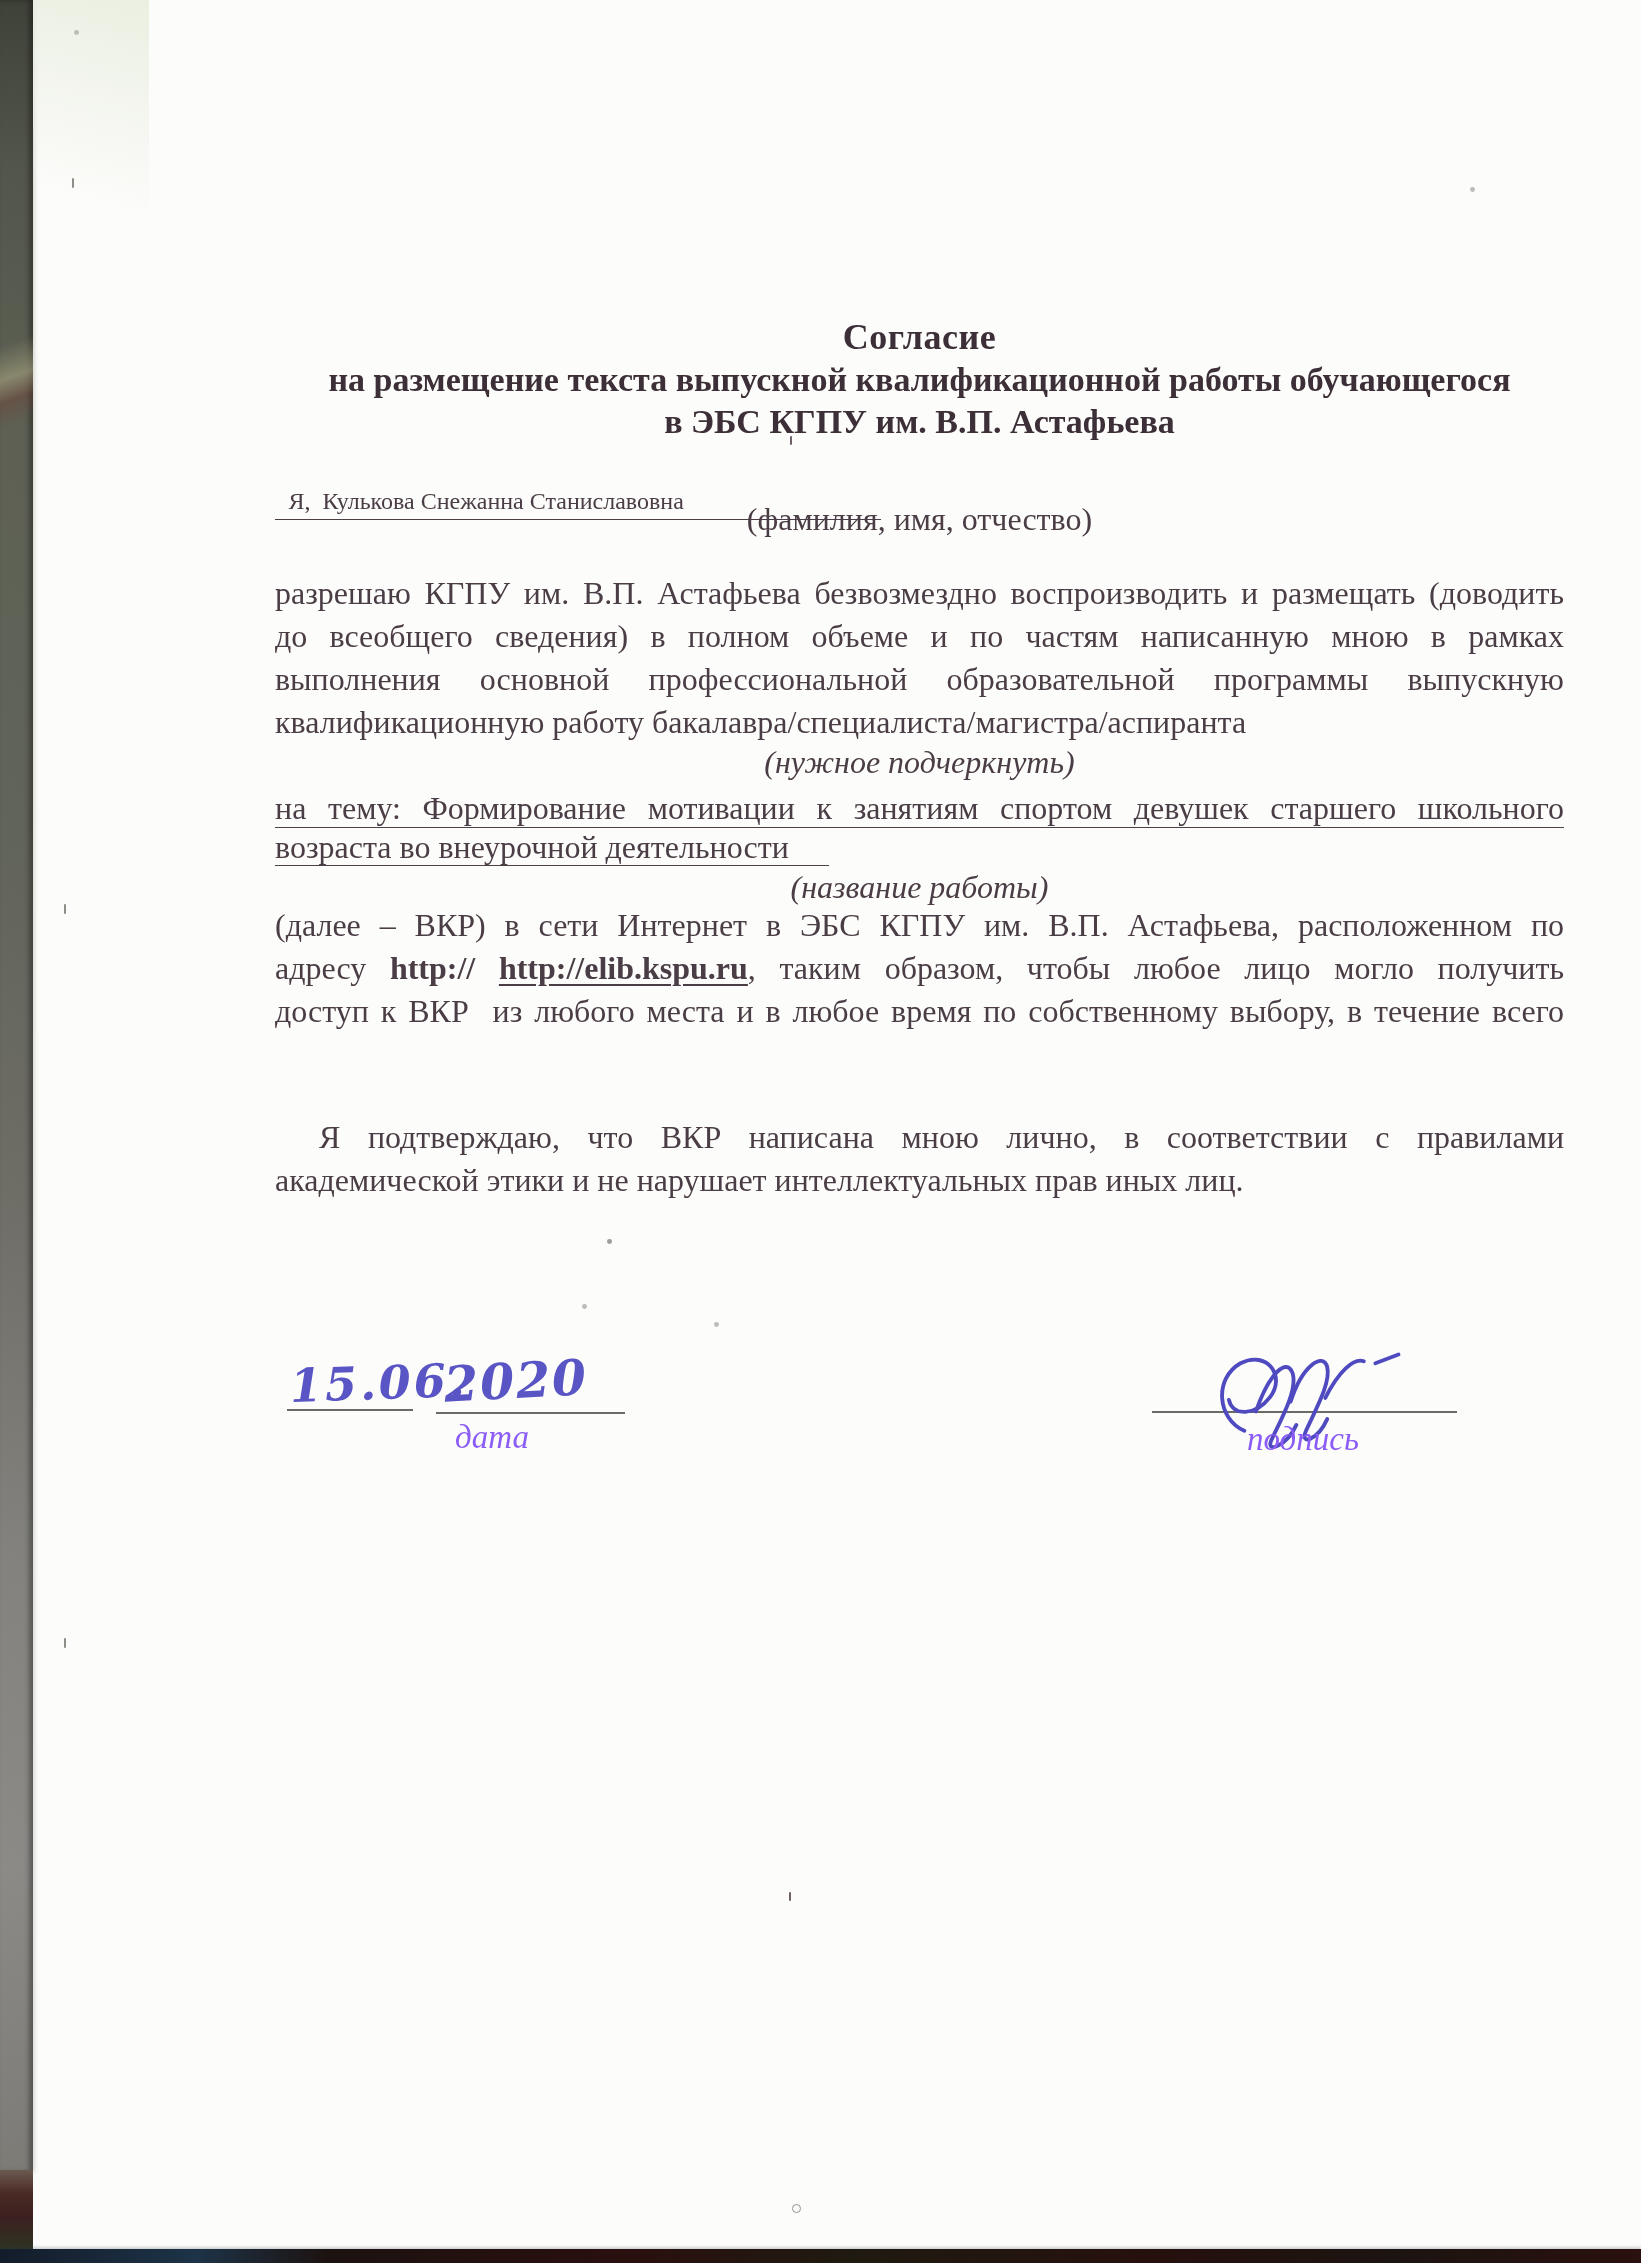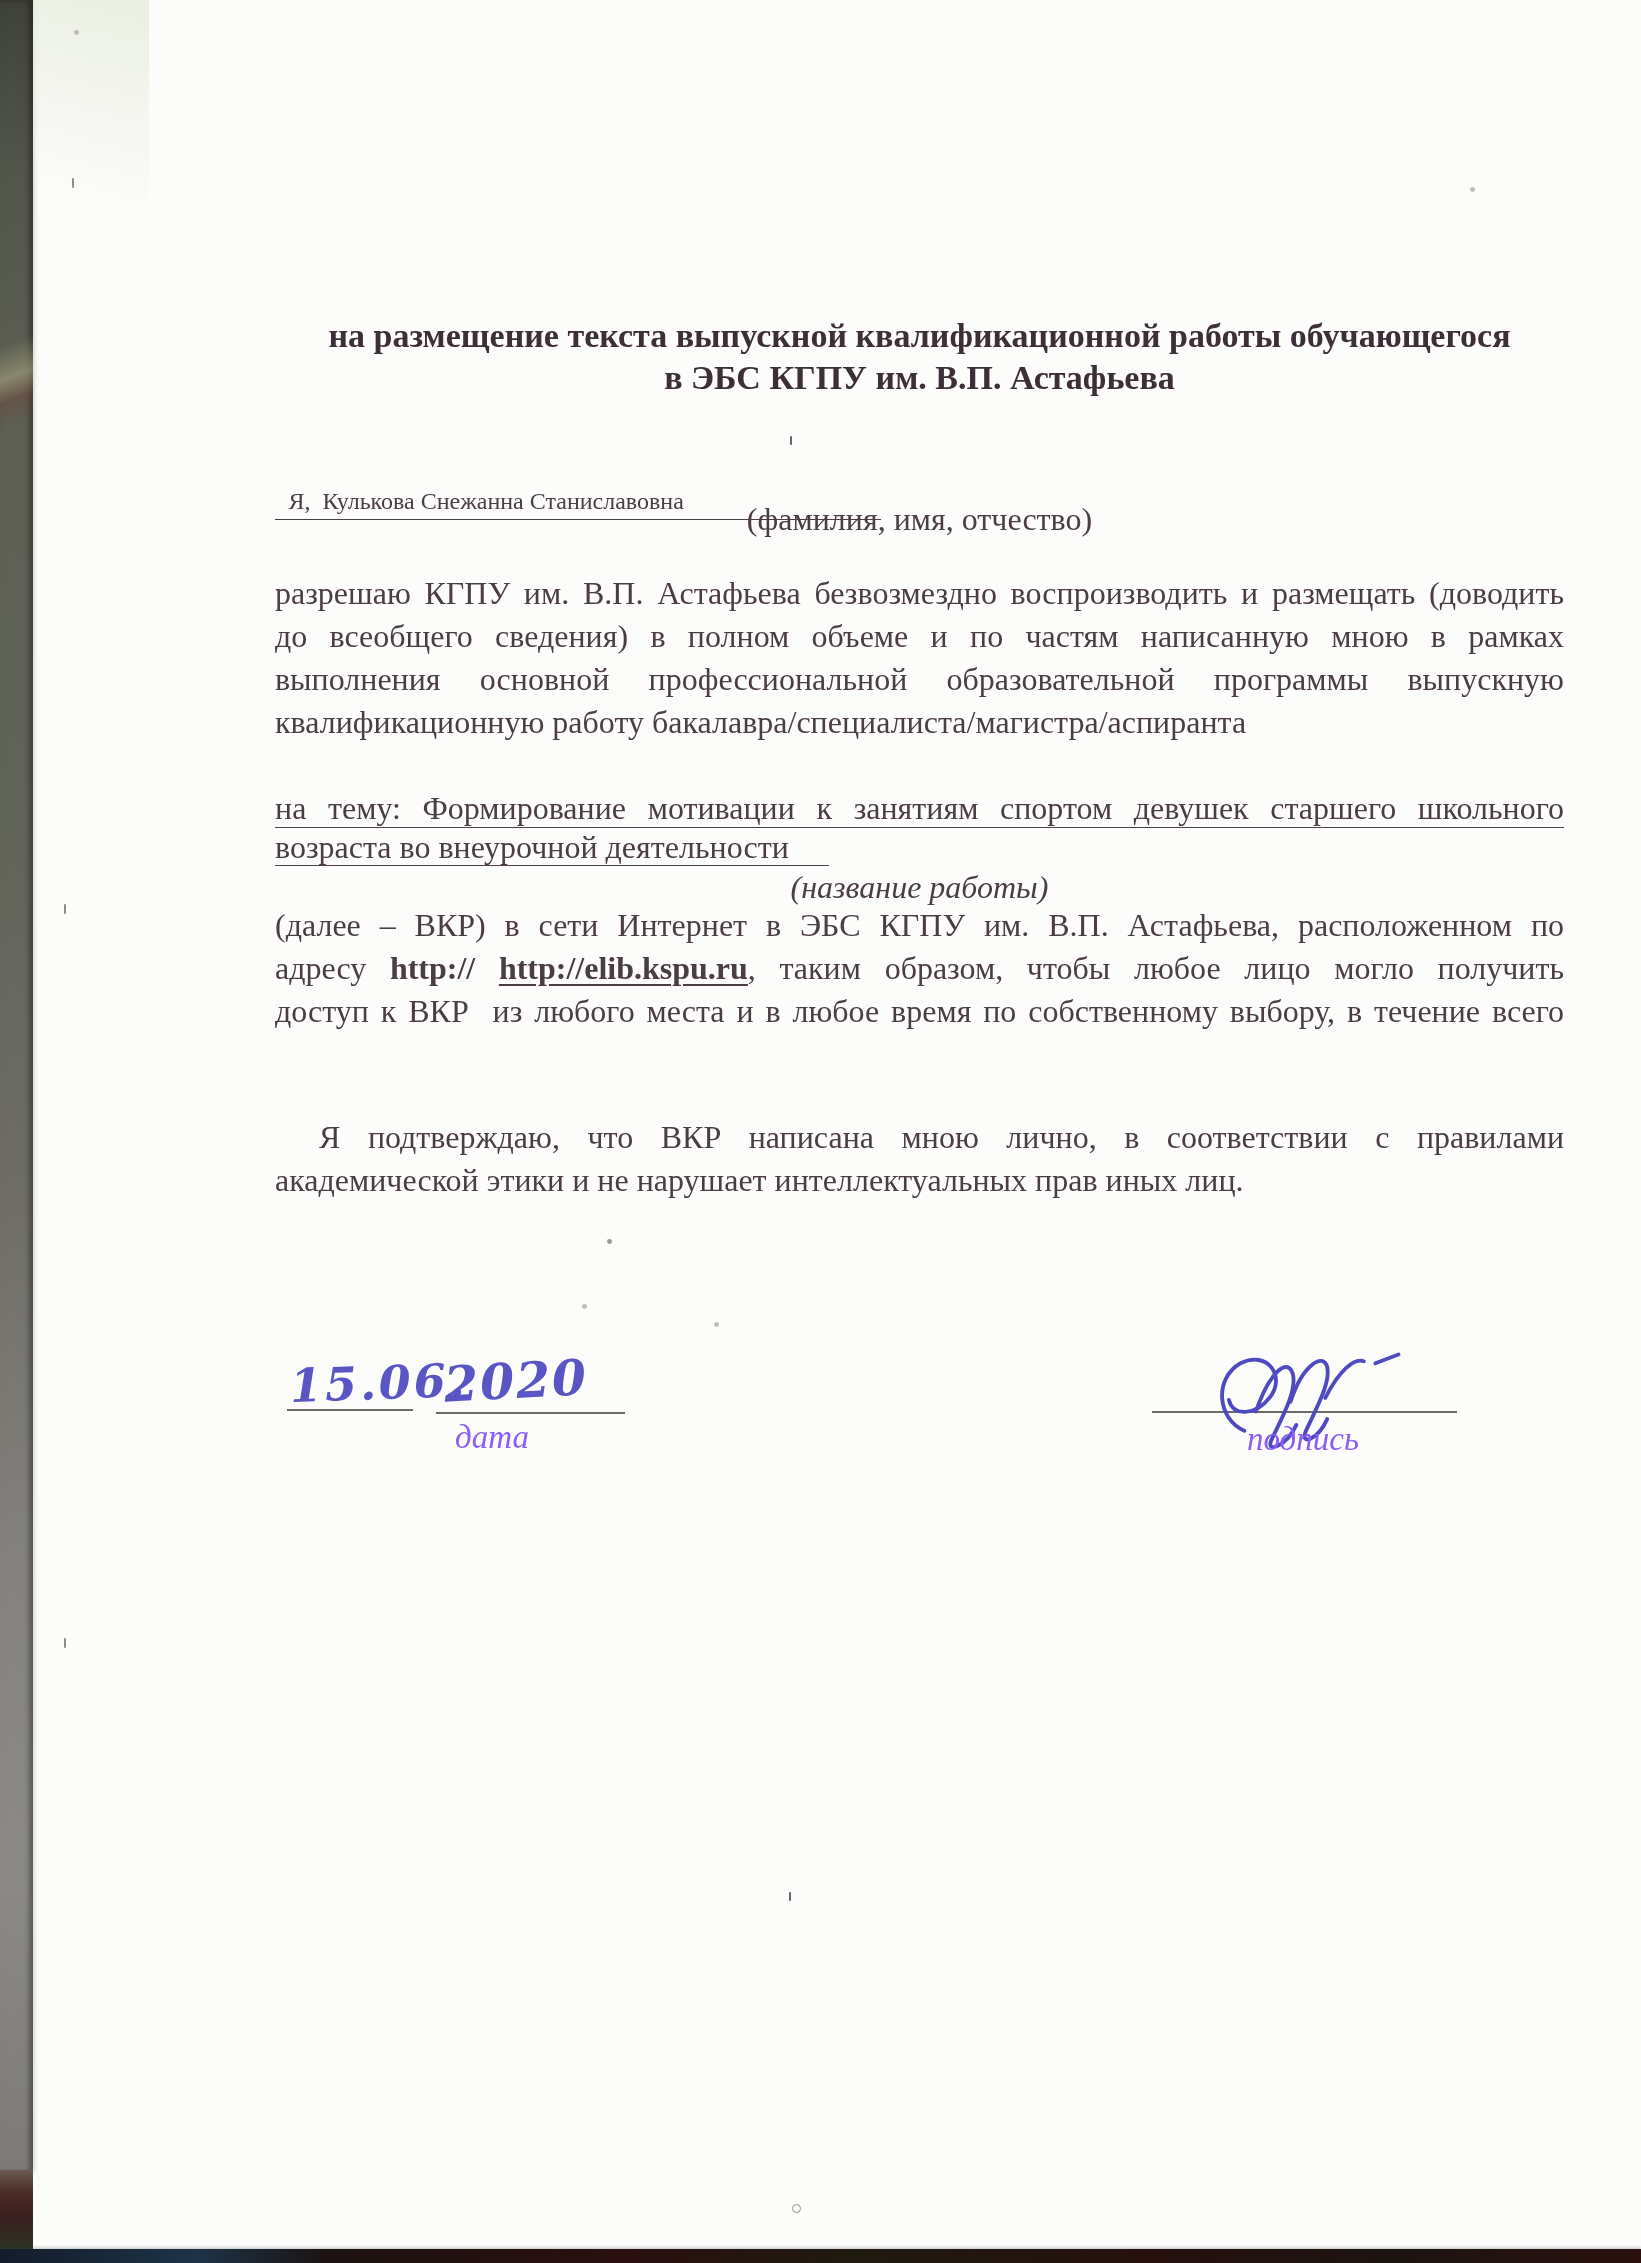--- a/index.html
+++ b/index.html
@@ -87,33 +87,35 @@
 
 <div class="page">
 
   <div class="scan-strip"></div>
   <div class="scan-strip-streak"></div>
   <div class="scan-strip-cap"></div>
   <div class="scan-bottom-bar"></div>
   <div class="corner-glow"></div>
 
   <div class="blk title-block">
+    <div class="title-l1">Согласие</div>
     <div class="title-l2">на размещение текста выпускной квалификационной работы обучающегося</div>
     <div class="title-l3">в ЭБС КГПУ им. В.П. Астафьева</div>
   </div>
 
   <div class="blk name-line">Я,&nbsp; Кулькова Снежанна Станиславовна</div>
   <div class="caption cap-fio">(фамилия, имя, отчество)</div>
 
   <div class="blk para p-permission">
     <div class="jline">разрешаю КГПУ им. В.П. Астафьева безвозмездно воспроизводить и размещать (доводить</div>
     <div class="jline">до всеобщего сведения) в полном объеме и по частям написанную мною в рамках</div>
     <div class="jline">выполнения основной профессиональной образовательной программы выпускную</div>
     <div class="jline last">квалификационную работу бакалавра/специалиста/магистра/аспиранта</div>
   </div>
+  <div class="caption cap-underline">(нужное подчеркнуть)</div>
 
   <div class="blk topic1">на тему: Формирование мотивации к занятиям спортом девушек старшего школьного</div>
   <div class="blk topic2">
     <span>возраста во внеурочной деятельности</span>
   </div>
   <div class="caption cap-workname">(название работы)</div>
 
   <div class="blk para p-access">
     <div class="jline">(далее – ВКР) в сети Интернет в ЭБС КГПУ им. В.П. Астафьева, расположенном по</div>
     <div class="jline"><span>адресу </span><span class="b">http:// </span><span class="b u">http://elib.kspu.ru</span><span>, таким образом, чтобы любое лицо могло получить</span></div>

